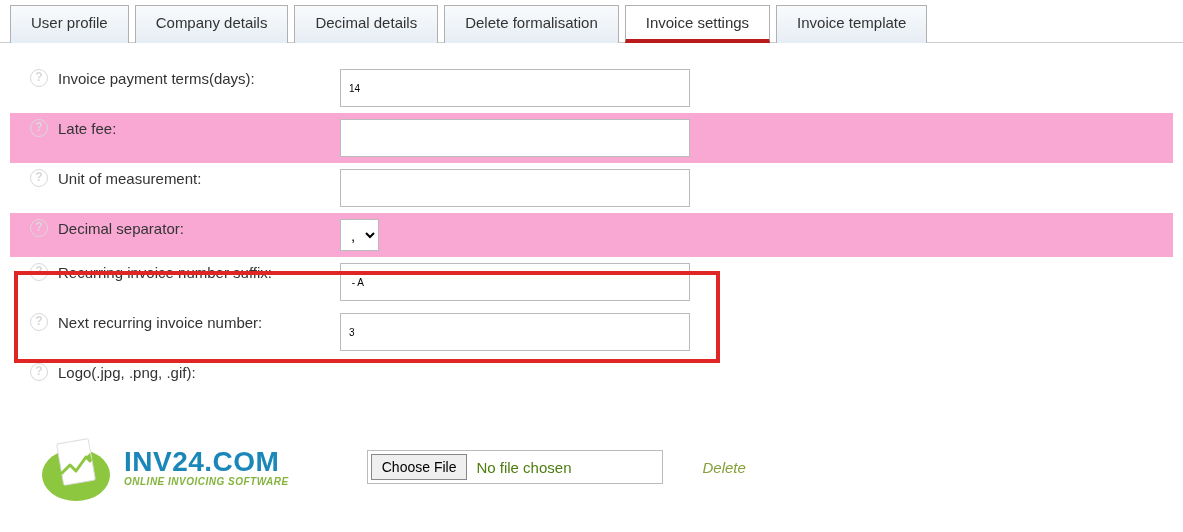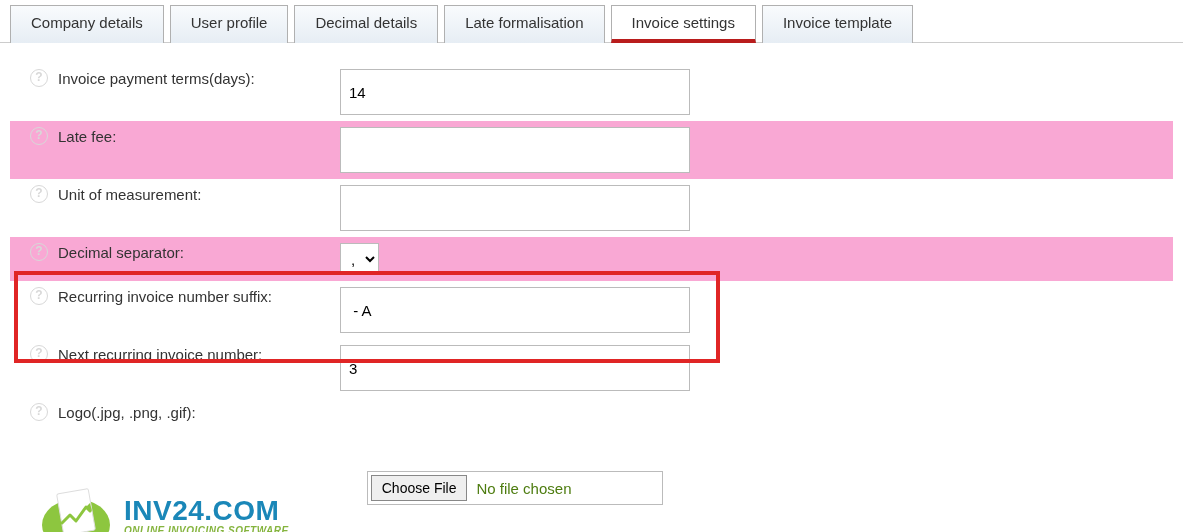--- a/index.html
+++ b/index.html
@@ -62,24 +62,24 @@
     line-height: 15px;
     text-align: center;
     margin-right: 10px;
     font-weight: bold;
     flex-shrink: 0;
   }
   .help-icon::before { content: "?"; }
   .input-col { width: 360px; }
   .text-input {
     width: 350px;
-    height: 46px;
+    height: 38px;
     border: 1px solid #bbb;
     padding: 4px 8px;
-    font-size: 15px;
+    font-size: 10px;
     font-family: inherit;
     background: #fff;
   }
   .select-input {
     height: 32px;
     border: 1px solid #bbb;
     padding: 2px 6px;
     font-size: 15px;
     font-family: inherit;
     background: #fff;
@@ -121,22 +121,22 @@
   .logo-sub {
     font-family: Arial, sans-serif;
     font-size: 10px;
     font-weight: bold;
     color: #85b43e;
     letter-spacing: 0.5px;
     font-style: italic;
   }
   .file-area {
     display: flex;
+    align-items: center;
     gap: 40px;
-    flex-direction: column;
   }
   .file-picker {
     display: inline-flex;
     align-items: center;
     border: 1px solid #bbb;
     height: 34px;
     background: #fff;
     padding-right: 90px;
   }
   .choose-btn {
@@ -157,24 +157,24 @@
     color: #85a038;
     font-size: 15px;
     cursor: pointer;
     font-style: italic;
   }
 </style>
 </head>
 <body>
 
 <div class="tabs">
+  <div class="tab">User profile</div>
   <div class="tab">Company details</div>
-  <div class="tab">User profile</div>
   <div class="tab">Decimal details</div>
-  <div class="tab">Late formalisation</div>
+  <div class="tab">Delete formalisation</div>
   <div class="tab active">Invoice settings</div>
   <div class="tab">Invoice template</div>
 </div>
 
 <div class="form-area">
 
   <div class="row">
     <div class="label-col">
       <span class="help-icon"></span>
       <span>Invoice payment terms(days):</span>

